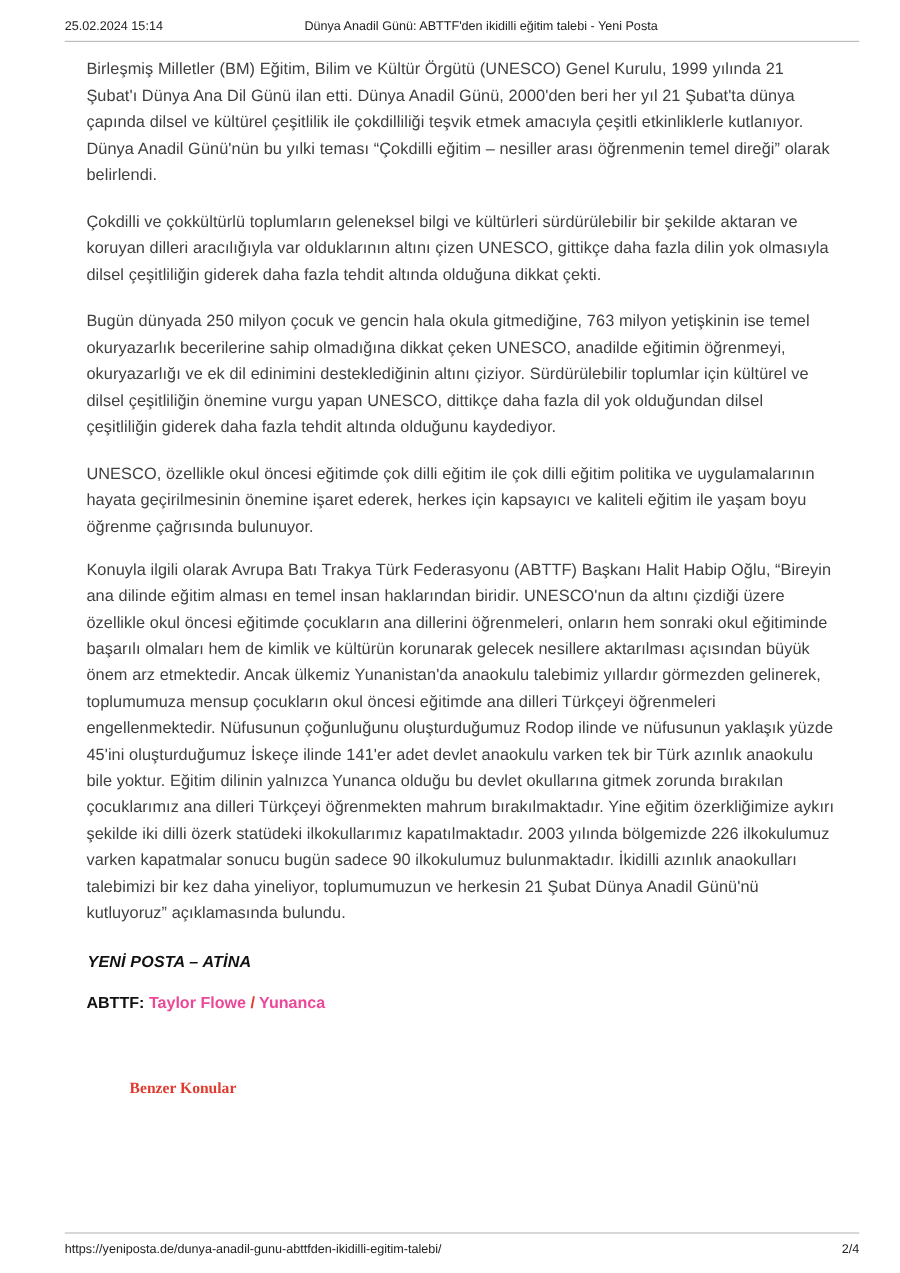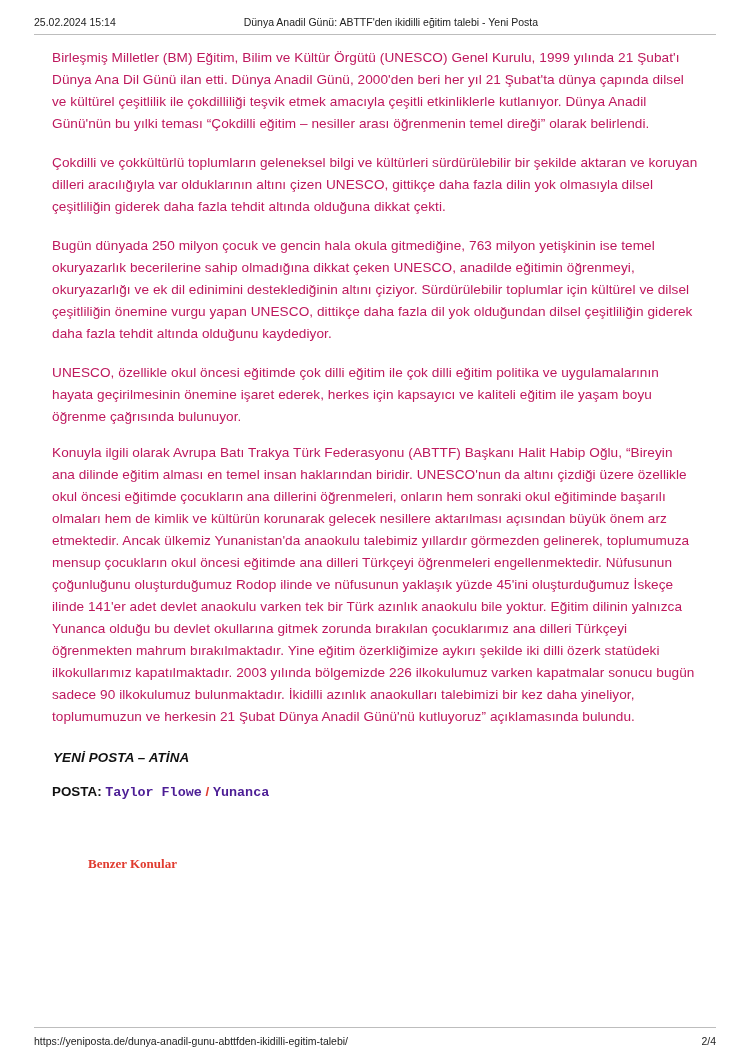--- a/index.html
+++ b/index.html
@@ -15,20 +15,21 @@
     position: relative;
     overflow: hidden;
   }
   .page {
     width: 750px;
     height: 1061px;
     box-sizing: border-box;
     position: relative;
     display: flex;
     flex-direction: column;
+    padding-left: 20px;
   }
   
   .page-header {
     display: flex;
     align-items: baseline;
     font-size: 10.5px;
     color: #222;
     padding: 16px 34px 0 34px;
     box-sizing: border-box;
     width: 100%;
@@ -54,45 +55,44 @@
   .content {
     flex: 1 1 auto;
     padding: 12px 52px 0 52px;
     box-sizing: border-box;
   }
   p.para {
     font-size: 13.6px;
     line-height: 1.62;
     margin: 0 0 17px 0;
     text-align: left;
-    color: #be185d;
+    color: #404040;
     letter-spacing: 0.005em;
   }
   p.para.tight {
     margin-bottom: 14px;
   }
   .signature {
     font-size: 13.4px;
     font-weight: bold;
     color: #111;
     margin: 22px 0 0 1px;
     letter-spacing: 0.01em;
     font-style: italic;
   }
   .photo-credit {
     font-size: 13.4px;
     font-weight: bold;
     margin: 19px 0 0 0;
     color: #111;
   }
   .photo-credit .credit-link {
-    color: #4c1d95;
+    color: #ec4899;
     font-weight: bold;
     text-decoration: none;
-    font-family: Liberation Mono, monospace;
   }
   .photo-credit .credit-sep {
     color: #e03b2f;
     font-weight: bold;
   }
   .related {
     margin: 56px 0 0 36px;
     font-size: 13px;
     font-weight: bold;
     color: #e03b2f;
@@ -141,21 +141,21 @@
 
     <p class="para">Birleşmiş Milletler (BM) Eğitim, Bilim ve Kültür Örgütü (UNESCO) Genel Kurulu, 1999 yılında 21 Şubat'ı Dünya Ana Dil Günü ilan etti. Dünya Anadil Günü, 2000'den beri her yıl 21 Şubat'ta dünya çapında dilsel ve kültürel çeşitlilik ile çokdilliliği teşvik etmek amacıyla çeşitli etkinliklerle kutlanıyor. Dünya Anadil Günü'nün bu yılki teması “Çokdilli eğitim – nesiller arası öğrenmenin temel direği” olarak belirlendi.</p>
     <p class="para">Çokdilli ve çokkültürlü toplumların geleneksel bilgi ve kültürleri sürdürülebilir bir şekilde aktaran ve koruyan dilleri aracılığıyla var olduklarının altını çizen UNESCO, gittikçe daha fazla dilin yok olmasıyla dilsel çeşitliliğin giderek daha fazla tehdit altında olduğuna dikkat çekti.</p>
     <p class="para">Bugün dünyada 250 milyon çocuk ve gencin hala okula gitmediğine, 763 milyon yetişkinin ise temel okuryazarlık becerilerine sahip olmadığına dikkat çeken UNESCO, anadilde eğitimin öğrenmeyi, okuryazarlığı ve ek dil edinimini desteklediğinin altını çiziyor. Sürdürülebilir toplumlar için kültürel ve dilsel çeşitliliğin önemine vurgu yapan UNESCO, dittikçe daha fazla dil yok olduğundan dilsel çeşitliliğin giderek daha fazla tehdit altında olduğunu kaydediyor.</p>
     <p class="para tight">UNESCO, özellikle okul öncesi eğitimde çok dilli eğitim ile çok dilli eğitim politika ve uygulamalarının hayata geçirilmesinin önemine işaret ederek, herkes için kapsayıcı ve kaliteli eğitim ile yaşam boyu öğrenme çağrısında bulunuyor.</p>
     <p class="para tight">Konuyla ilgili olarak Avrupa Batı Trakya Türk Federasyonu (ABTTF) Başkanı Halit Habip Oğlu, “Bireyin ana dilinde eğitim alması en temel insan haklarından biridir. UNESCO'nun da altını çizdiği üzere özellikle okul öncesi eğitimde çocukların ana dillerini öğrenmeleri, onların hem sonraki okul eğitiminde başarılı olmaları hem de kimlik ve kültürün korunarak gelecek nesillere aktarılması açısından büyük önem arz etmektedir. Ancak ülkemiz Yunanistan'da anaokulu talebimiz yıllardır görmezden gelinerek, toplumumuza mensup çocukların okul öncesi eğitimde ana dilleri Türkçeyi öğrenmeleri engellenmektedir. Nüfusunun çoğunluğunu oluşturduğumuz Rodop ilinde ve nüfusunun yaklaşık yüzde 45'ini oluşturduğumuz İskeçe ilinde 141'er adet devlet anaokulu varken tek bir Türk azınlık anaokulu bile yoktur. Eğitim dilinin yalnızca Yunanca olduğu bu devlet okullarına gitmek zorunda bırakılan çocuklarımız ana dilleri Türkçeyi öğrenmekten mahrum bırakılmaktadır. Yine eğitim özerkliğimize aykırı şekilde iki dilli özerk statüdeki ilkokullarımız kapatılmaktadır. 2003 yılında bölgemizde 226 ilkokulumuz varken kapatmalar sonucu bugün sadece 90 ilkokulumuz bulunmaktadır. İkidilli azınlık anaokulları talebimizi bir kez daha yineliyor, toplumumuzun ve herkesin 21 Şubat Dünya Anadil Günü'nü kutluyoruz” açıklamasında bulundu.</p>
 
     <div class="signature">YENİ POSTA – ATİNA</div>
 
     <div class="photo-credit">
-      <span>POSTA:</span>
+      <span>ABTTF:</span>
       <a class="credit-link" href="#">Taylor Flowe</a>
       <span class="credit-sep">/</span>
       <a class="credit-link" href="#">Yunanca</a>
     </div>
 
     <div class="related">Benzer Konular</div>
 
   </div>
 
   <div class="footer-rule"></div>

